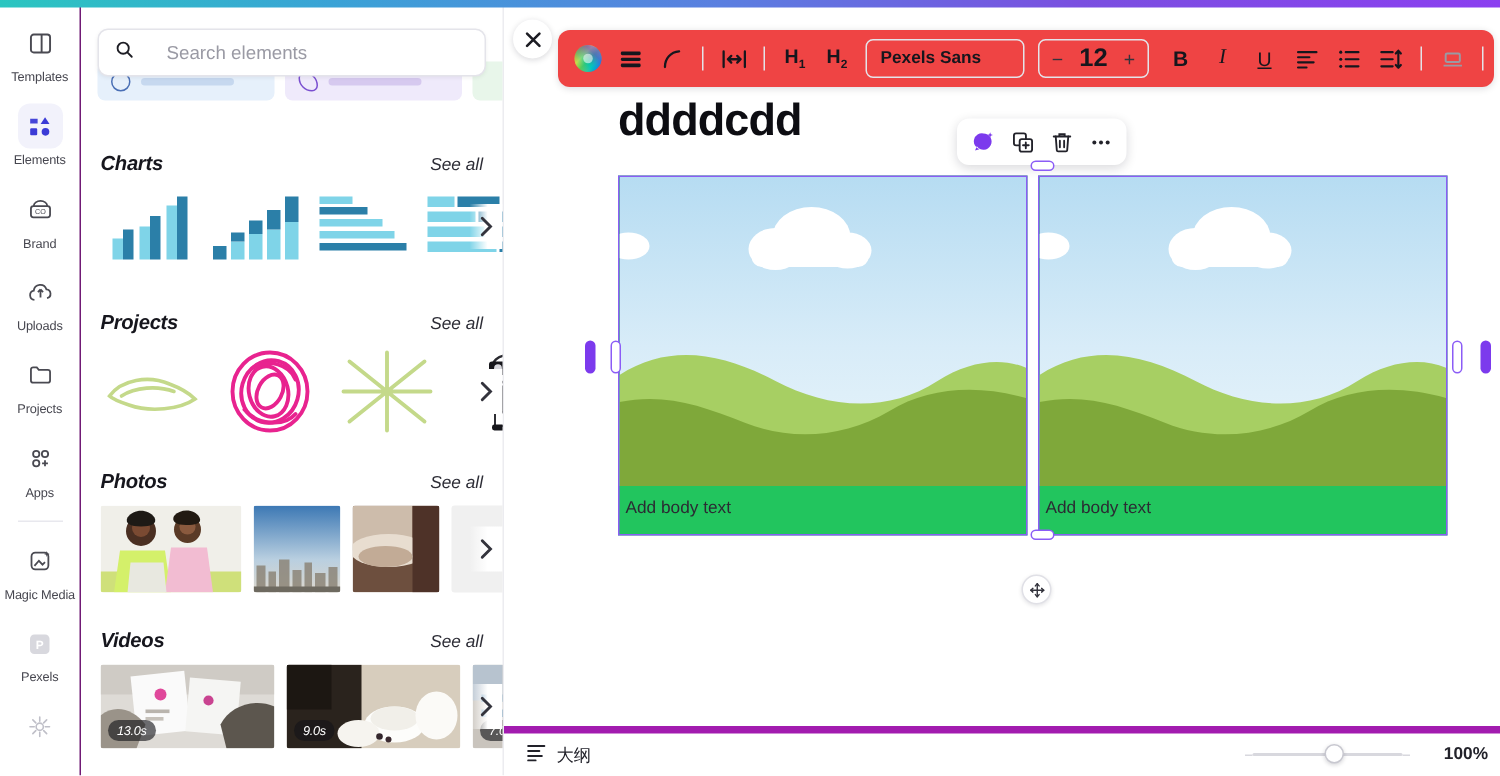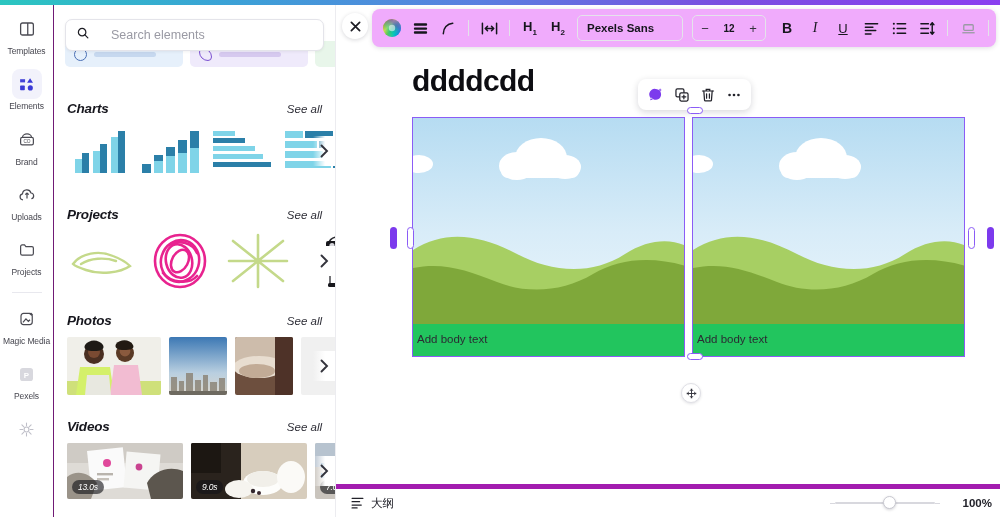--- a/index.html
+++ b/index.html
@@ -105,42 +105,42 @@
     position: absolute; left: 5px; bottom: 5px;
     background: rgba(20,20,25,.62); color: #fff; font-size: 8.5px;
     padding: 2px 6px; border-radius: 9px; letter-spacing: -.2px;
   }
 
   
   .editor {
     flex: 1; height: 517px; background: #fff; position: relative; overflow: hidden;
   }
   .toolbar {
-    position: absolute; top: 9px; left: 36px; right: 4px; height: 38px;
-    background: #f0abfc; border-radius: 8px;
+    position: absolute; top: 20px; left: 36px; right: 4px; height: 38px;
+    background: #ef4444; border-radius: 8px;
     box-shadow: 0 1px 5px rgba(10,10,30,.13);
     display: flex; align-items: center; padding: 0 7px; gap: 2px; z-index: 30;
   }
   .tb-btn {
     width: 26px; height: 26px; border-radius: 5px; display: flex;
     align-items: center; justify-content: center; cursor: pointer;
     color: #1d1d24; flex: none;
   }
   .tb-div { width: 1px; height: 16px; background: #e3e3e9; margin: 0 5px; flex: none; }
   .font-box {
     height: 26px; min-width: 106px; border: 1px solid #e4e4ea; border-radius: 5px;
     display: flex; align-items: center; padding: 0 9px; font-size: 11.5px;
     color: #16161d; cursor: pointer; margin-left: 4px; font-weight: bold;
   }
   .size-box {
     height: 26px; border: 1px solid #e4e4ea; border-radius: 5px;
     display: flex; align-items: center; margin-left: 7px; padding: 0 2px;
   }
   .size-btn { width: 20px; text-align: center; font-size: 13px; color: #33333c; cursor: pointer; }
-  .size-val { width: 28px; text-align: center; font-size: 10px; color: #16161d; font-weight: bold; }
+  .size-val { width: 28px; text-align: center; font-size: 17px; color: #16161d; font-weight: bold; }
   .tb-letter { font-size: 13px; font-weight: bold; color: #16161d; }
   .tb-letter sub { font-size: 8px; }
 
   .close-btn {
     position: absolute; top: 13px; left: 6px; width: 26px; height: 26px;
     border-radius: 50%; background: #fff; box-shadow: 0 1px 4px rgba(10,10,30,.16);
     display: flex; align-items: center; justify-content: center; cursor: pointer;
     z-index: 31; color: #1d1d24; font-size: 13px;
   }
 
@@ -265,20 +265,31 @@
 
     <div class="rail-item">
       <span class="rail-icon">
         <svg width="18" height="18" viewBox="0 0 24 24" fill="none" stroke="currentColor" stroke-width="1.6">
           <path d="M3.5 7.2A2 2 0 0 1 5.5 5.2h3.2l1.8 2.2h8A2 2 0 0 1 20.5 9.4v7.4a2 2 0 0 1-2 2h-13a2 2 0 0 1-2-2z"></path>
         </svg>
       </span>
       <span class="rail-label">Projects</span>
     </div>
 
+    <div class="rail-item">
+      <span class="rail-icon">
+        <svg width="18" height="18" viewBox="0 0 24 24" fill="none" stroke="currentColor" stroke-width="1.6">
+          <circle cx="8.2" cy="7.6" r="2.8"></circle>
+            <circle cx="16" cy="7.6" r="2.8"></circle>
+          <circle cx="8.2" cy="15.8" r="2.8"></circle>
+          <path d="M16 13.2v5.2M13.4 15.8h5.2"></path>
+        </svg>
+      </span>
+      <span class="rail-label">Apps</span>
+    </div>
 
     <div class="rail-sep"></div>
 
     <div class="rail-item">
       <span class="rail-icon">
         <svg width="18" height="18" viewBox="0 0 24 24" fill="none" stroke="currentColor" stroke-width="1.6">
           <rect x="4" y="4.5" width="15" height="15" rx="3.4"></rect>
           <path d="M6.6 16.4l4-4.6 3.2 3.4 2.2-2.2"></path>
           <path d="M17.6 3.2l.7 1.9 1.9.7-1.9.7-.7 1.9-.7-1.9-1.9-.7 1.9-.7z" fill="currentColor" stroke="none"></path>
         </svg>

